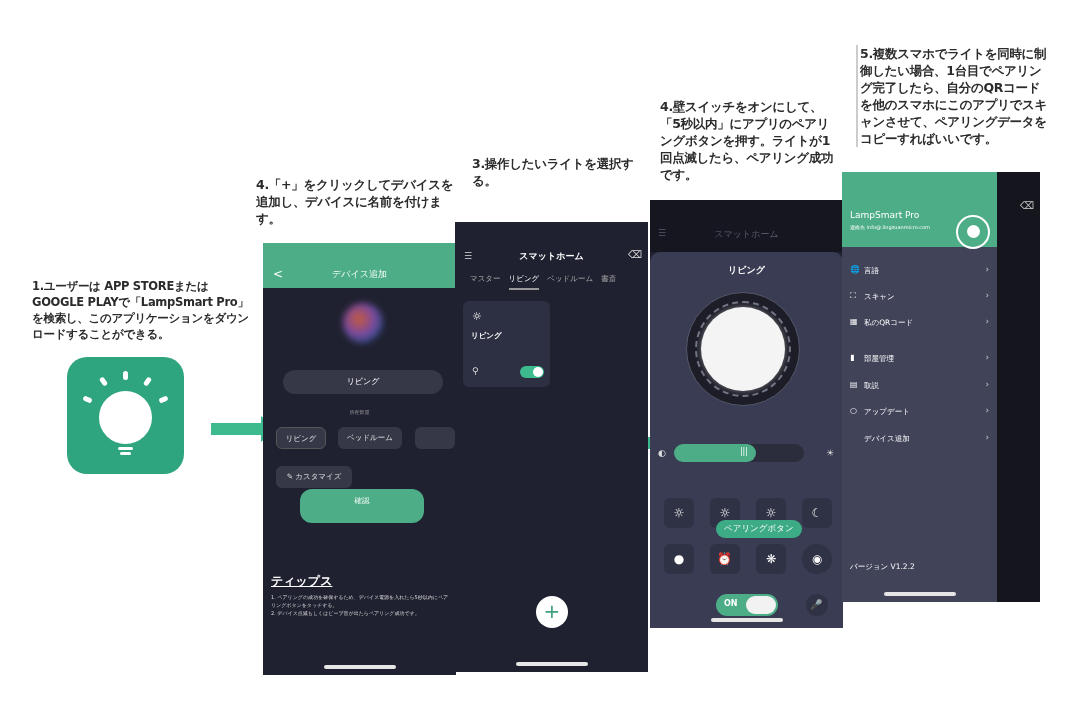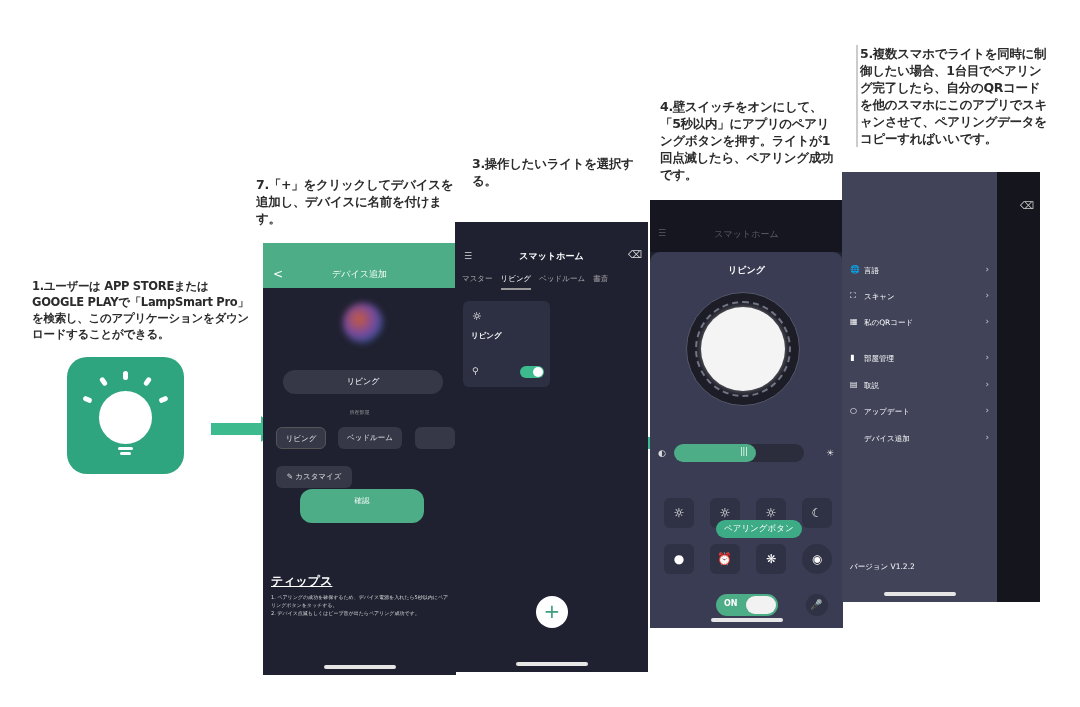--- a/index.html
+++ b/index.html
@@ -32,21 +32,21 @@
     .chip { position: absolute; background: #363848; border-radius: 6px; color: #e0e0e0; font-size: 7.5px; text-align: center; line-height: 22px; height: 22px; }
     .green-btn { position: absolute; background: #4cad87; border-radius: 12px; color: #fff; font-size: 7.5px; text-align: center; }
     .tips-title { position: absolute; color: #fff; font-size: 12px; font-weight: bold; text-decoration: underline; }
     .tips-body { position: absolute; color: #ddd; font-size: 5px; line-height: 8px; }
 
     
     .topbar { position: absolute; left: 0; top: 0; width: 100%; height: 68px; }
     .topbar .menu-icon { position: absolute; left: 9px; top: 29px; color: #ddd; font-size: 9px; }
     .topbar .title { position: absolute; left: 0; right: 0; top: 28px; text-align: center; color: #fff; font-size: 9px; font-weight: bold; }
     .topbar .eraser-icon { position: absolute; right: 6px; top: 27px; color: #ddd; font-size: 10px; }
-    .tabs { position: absolute; left: 0; top: 52px; width: 100%; height: 16px; display: flex; gap: 8px; padding-left: 7px; }
+    .tabs { position: absolute; left: 0; top: 52px; width: 100%; height: 16px; display: flex; gap: 8px; padding-left: 15px; }
     .tabs span { font-size: 7.5px; color: #aaa; white-space: nowrap; }
     .tabs span.active { color: #fff; border-bottom: 2px solid #999; }
     .room-card { position: absolute; left: 8px; top: 79px; width: 87px; height: 86px; background: #2d3042; border-radius: 6px; }
     .room-card .bulb-ic { position: absolute; left: 9px; top: 9px; color: #fff; font-size: 11px; }
     .room-card .name { position: absolute; left: 8px; top: 30px; color: #fff; font-size: 7.5px; font-weight: bold; }
     .room-card .loc-ic { position: absolute; left: 9px; top: 65px; color: #ddd; font-size: 9px; }
     .toggle { position: absolute; width: 24px; height: 12px; border-radius: 6px; background: #3dbb8f; }
     .toggle .knob { position: absolute; right: 1px; top: 1px; width: 10px; height: 10px; border-radius: 50%; background: #fff; }
     .fab { position: absolute; width: 32px; height: 32px; border-radius: 50%; background: #fff; color: #3d9f7e; font-size: 20px; text-align: center; line-height: 30px; }
 
@@ -81,21 +81,21 @@
     .menu-row .lbl { position: absolute; left: 22px; top: 4px; color: #fff; font-size: 7.5px; }
     .menu-row .chev { position: absolute; right: 8px; top: 2px; color: #ccc; font-size: 9px; }
     .version { position: absolute; left: 8px; color: #fff; font-size: 7.5px; }
     .bg-right { position: absolute; left: 155px; top: 0; right: 0; bottom: 0; background: #14151d; }
     .bg-right .eraser-icon { position: absolute; right: 6px; top: 28px; color: #ccc; font-size: 10px; }
   </style>
 </head>
 <body>
 
 <div class="step-text" style="left:32px; top:278px; width:220px; font-size:11.5px; line-height:16px;">1.ユーザーは APP STOREまたは GOOGLE PLAYで「LampSmart Pro」を検索し、このアプリケーションをダウンロードすることができる。</div>
-<div class="step-text" style="left:256px; top:176px; width:200px;">7.「+」をクリックしてデバイスを追加し、デバイスに名前を付けます。</div>
+<div class="step-text" style="left:256px; top:176px; width:200px;">4.「+」をクリックしてデバイスを追加し、デバイスに名前を付けます。</div>
 <div class="step-text" style="left:472px; top:155px; width:175px;">3.操作したいライトを選択する。</div>
 <div class="step-text" style="left:660px; top:98px; width:180px;">4.壁スイッチをオンにして、「5秒以内」にアプリのペアリングボタンを押す。ライトが1回点滅したら、ペアリング成功です。</div>
 <div class="step-text" style="left:856px; top:45px; width:195px; border-left:2px solid #ccc; padding-left:2px;">5.複数スマホでライトを同時に制御したい場合、1台目でペアリング完了したら、自分のQRコードを他のスマホにこのアプリでスキャンさせて、ペアリングデータをコピーすればいいです。</div>
 
 <div class="app-icon">
   <div class="ray" style="left:56px; top:14px;"></div>
   <div class="ray" style="left:34px; top:20px; transform:rotate(-35deg);"></div>
   <div class="ray" style="left:78px; top:20px; transform:rotate(35deg);"></div>
   <div class="ray" style="left:18px; top:38px; transform:rotate(-65deg);"></div>
   <div class="ray" style="left:94px; top:38px; transform:rotate(65deg);"></div>
@@ -200,20 +200,27 @@
     <div class="mic" style="left:156px; top:342px;">🎤</div>
   </div>
   <div class="home-bar"></div>
 </div>
 
 <div class="phone" style="left:842px; top:172px; width:198px; height:430px;">
   <div class="bg-right">
     <span class="eraser-icon">⌫</span>
   </div>
   <div class="drawer">
+    <div class="drawer-head">
+      <div class="name">LampSmart Pro</div>
+      <div class="email">連絡先 info@.lingzuanmicro.com</div>
+      <div class="avatar">
+          <div class="in"></div>
+        </div>
+    </div>
     <div class="menu-row" style="top:90px;">
       <span class="ic">🌐</span>
         <span class="lbl">言語</span>
         <span class="chev">›</span>
     </div>
     <div class="menu-row" style="top:116px;">
       <span class="ic">⛶</span>
         <span class="lbl">スキャン</span>
         <span class="chev">›</span>
     </div>

